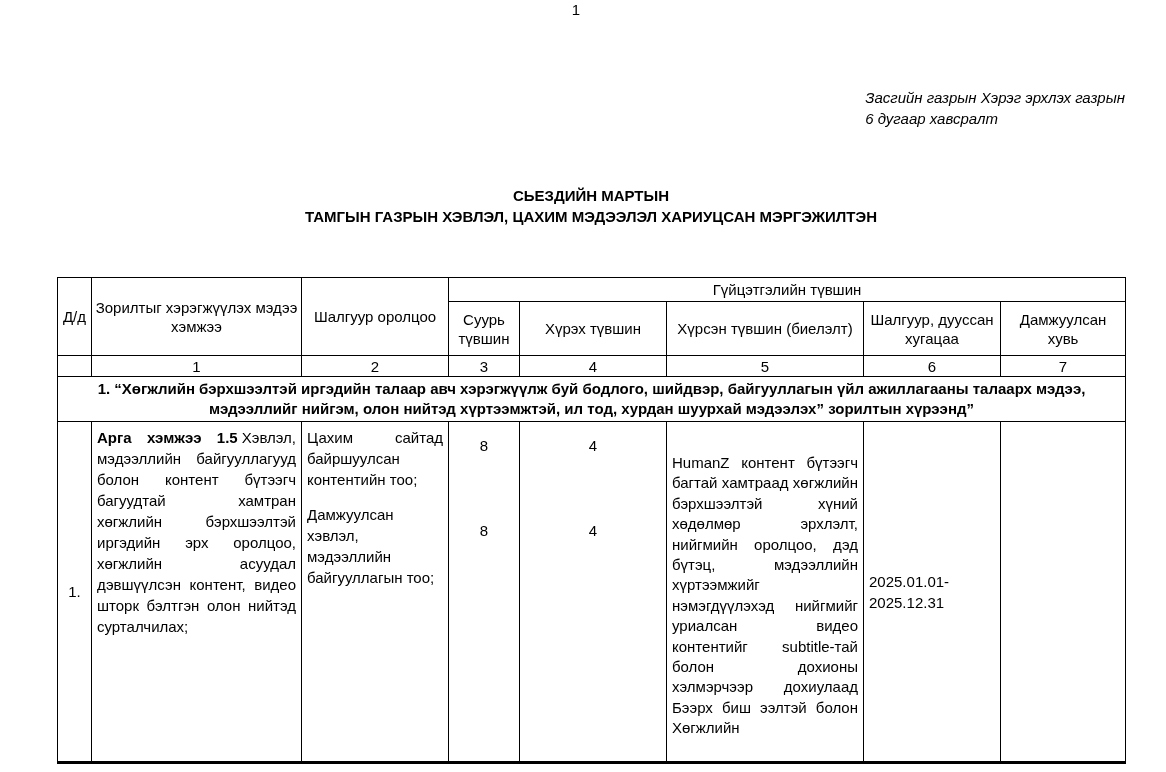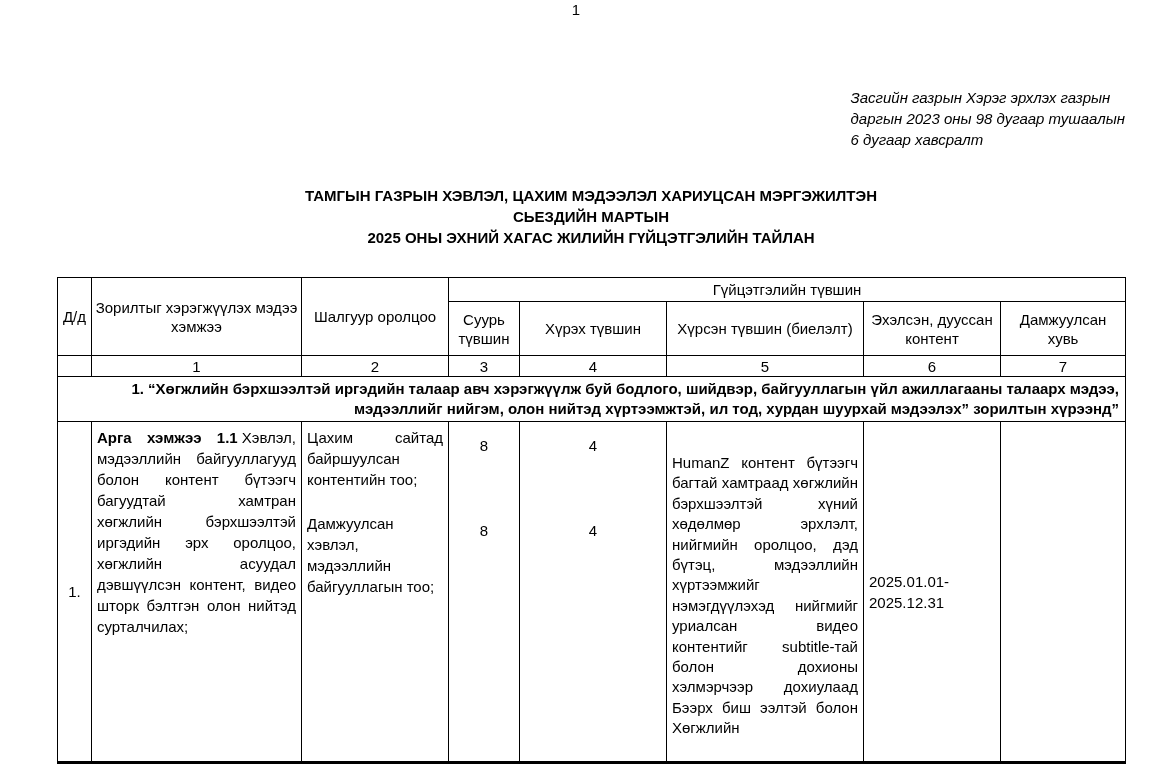--- a/index.html
+++ b/index.html
@@ -62,65 +62,63 @@
     padding: 1px 3px;
     margin-top: 36px;
   }
   tr.r-nums td {
     text-align: center;
     vertical-align: middle;
     line-height: 19px;
   }
   tr.r-sec td {
     font-weight: bold;
-    text-align: right;
+    text-align: center;
     vertical-align: middle;
     line-height: 20px;
     padding: 2px 6px;
   }
   tr.r-body td {
     vertical-align: top;
     padding: 5px;
     line-height: 21px;
   }
   tr.r-body td { border-bottom: 3px solid #000; }
   td.idx-cell {
     vertical-align: middle !important;
     text-align: center;
   }
   .just { text-align: justify; }
   .clip { height: 303px; overflow: hidden; }
   .measure-lead { font-weight: bold; margin-right: 4px; }
-  .ind-2 { margin-top: 23px; }
+  .ind-2 { margin-top: 14px; }
   td.num-cell { text-align: center; }
   .v1 { margin-top: 8px; }
   .v2 { margin-top: 64px; }
   td.reached-cell .clip { line-height: 20.4px; margin-top: 26px; }
   td.period-cell {
     vertical-align: middle !important;
     text-align: left;
   }
 </style>
 </head>
 <body>
 
 <div class="page">
 
   <div class="page-number">1</div>
 
   <div class="appendix">
     <div>Засгийн газрын Хэрэг эрхлэх газрын</div>
-    <div>даргын 2023 оны 98 дугаар тушаалын</div>
     <div>6 дугаар хавсралт</div>
   </div>
 
   <div class="report-title">
+    <div>СЬЕЗДИЙН МАРТЫН</div>
     <div>ТАМГЫН ГАЗРЫН ХЭВЛЭЛ, ЦАХИМ МЭДЭЭЛЭЛ ХАРИУЦСАН МЭРГЭЖИЛТЭН</div>
-    <div>СЬЕЗДИЙН МАРТЫН</div>
-    <div>2025 ОНЫ ЭХНИЙ ХАГАС ЖИЛИЙН ГҮЙЦЭТГЭЛИЙН ТАЙЛАН</div>
   </div>
 
   <table class="perf">
     <colgroup>
       <col style="width:34px">
       <col style="width:210px">
       <col style="width:147px">
       <col style="width:71px">
       <col style="width:147px">
       <col style="width:197px">
@@ -132,21 +130,21 @@
         <tr class="r-group">
       <th rowspan="2">Д/д</th>
       <th rowspan="2">Зорилтыг хэрэгжүүлэх мэдээ хэмжээ</th>
       <th rowspan="2">Шалгуур оролцоо</th>
       <th colspan="5">Гүйцэтгэлийн түвшин</th>
     </tr>
     <tr class="r-sub">
       <th>Суурь түвшин</th>
       <th>Хүрэх түвшин</th>
       <th>Хүрсэн түвшин (биелэлт)</th>
-      <th>Эхэлсэн, дууссан контент</th>
+      <th>Шалгуур, дууссан хугацаа</th>
       <th>Дамжуулсан хувь</th>
     </tr>
 
     <tr class="r-nums">
       <td></td>
       <td>1</td>
       <td>2</td>
       <td>3</td>
       <td>4</td>
       <td>5</td>
@@ -156,21 +154,21 @@
 
     <tr class="r-sec">
       <td colspan="8">1. “Хөгжлийн бэрхшээлтэй иргэдийн талаар авч хэрэгжүүлж буй бодлого, шийдвэр, байгууллагын үйл ажиллагааны талаарх мэдээ, мэдээллийг нийгэм, олон нийтэд хүртээмжтэй, ил тод, хурдан шуурхай мэдээлэх” зорилтын хүрээнд”</td>
     </tr>
 
     <tr class="r-body">
       <td class="idx-cell">1.</td>
 
       <td>
         <div class="clip just">
-          <span class="measure-lead">Арга хэмжээ 1.1</span><span>Хэвлэл, мэдээллийн байгууллагууд болон контент бүтээгч багуудтай хамтран хөгжлийн бэрхшээлтэй иргэдийн эрх оролцоо, хөгжлийн асуудал дэвшүүлсэн контент, видео шторк бэлтгэн олон нийтэд сурталчилах;</span>
+          <span class="measure-lead">Арга хэмжээ 1.5</span><span>Хэвлэл, мэдээллийн байгууллагууд болон контент бүтээгч багуудтай хамтран хөгжлийн бэрхшээлтэй иргэдийн эрх оролцоо, хөгжлийн асуудал дэвшүүлсэн контент, видео шторк бэлтгэн олон нийтэд сурталчилах;</span>
         </div>
       </td>
 
       <td>
         <div class="clip">
           <div class="just">Цахим сайтад байршуулсан контентийн тоо;</div>
           <div class="just ind-2">Дамжуулсан хэвлэл, мэдээллийн байгууллагын тоо;</div>
         </div>
       </td>
 

